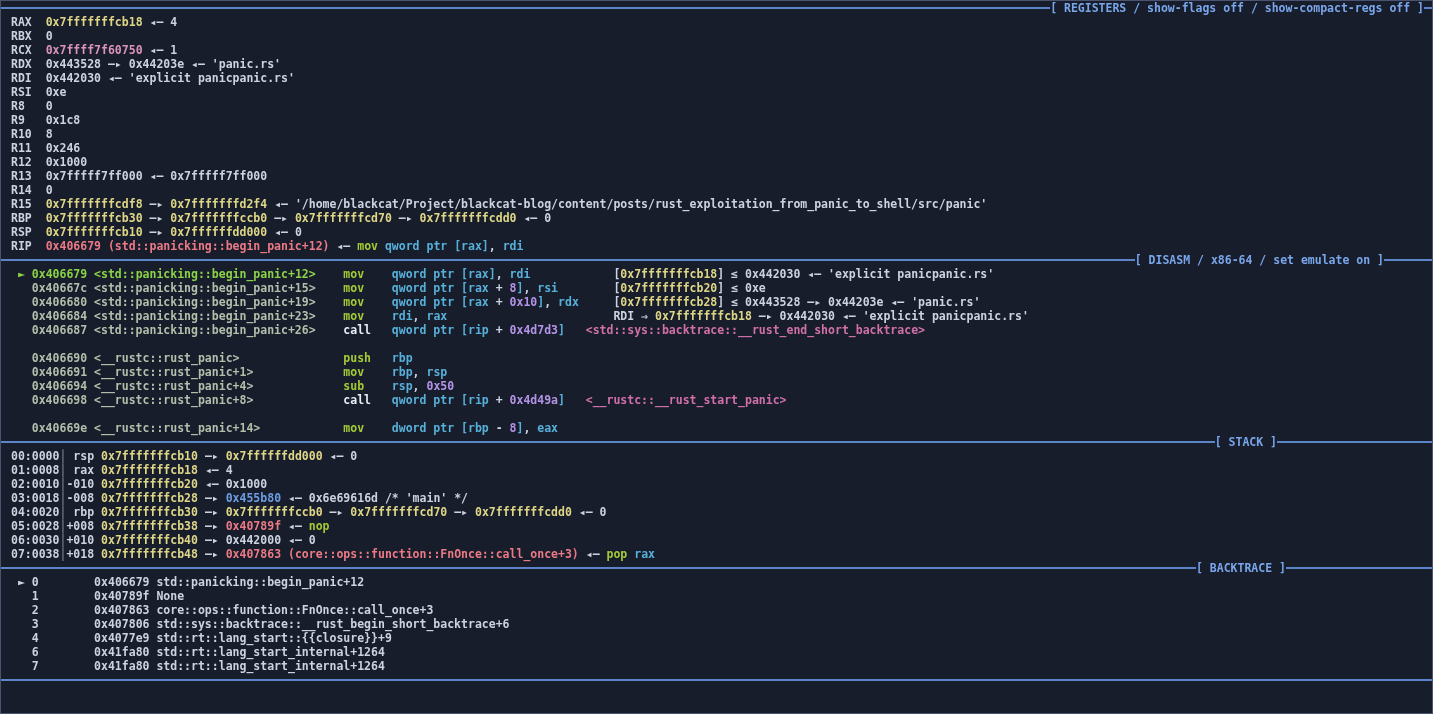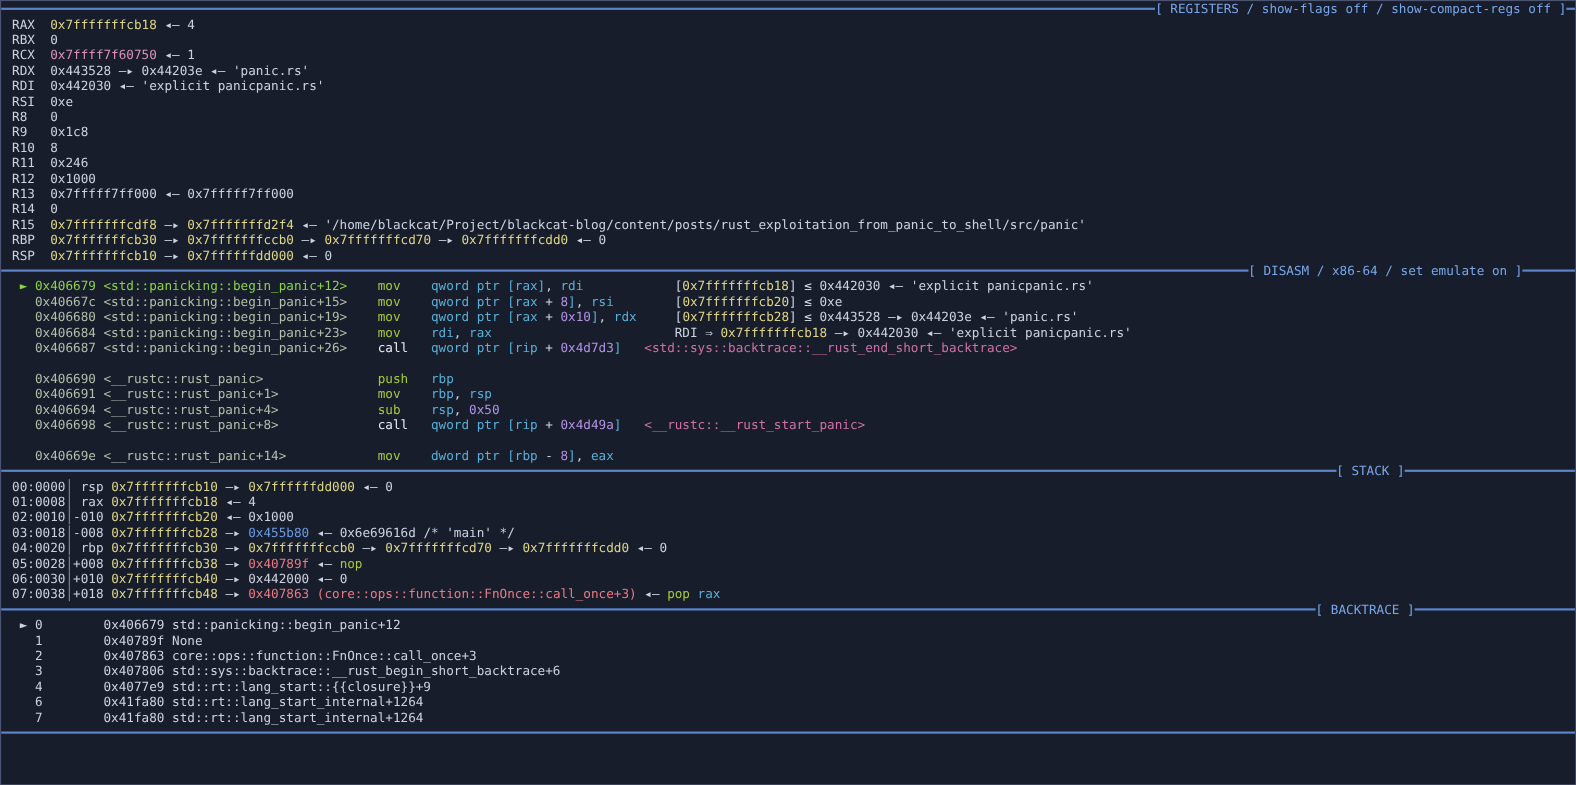--- a/index.html
+++ b/index.html
@@ -5,21 +5,21 @@
   html,body{margin:0;padding:0;background:#06080d;}
   .screen{
     position:relative;
     width:1433px;height:714px;
     box-sizing:border-box;
     background:#181d2b;
     border:1px solid #4a5470;
     overflow:hidden;
     font-family:"DejaVu Sans Mono","Liberation Mono",monospace;
     font-size:11.5px;
-    font-weight:normal;
+    font-weight:bold;
     color:#ccd3e0;
   }
   .line{
     height:14px;line-height:14px;
     white-space:pre;
     padding-left:10px;
   }
   .hdr{
     display:flex;align-items:center;
     height:14px;
@@ -67,20 +67,21 @@
       <div class="line"><span class="c-plain">R8   </span><span class="c-plain">0</span></div>
       <div class="line"><span class="c-plain">R9   </span><span class="c-plain">0x1c8</span></div>
       <div class="line"><span class="c-plain">R10  </span><span class="c-plain">8</span></div>
       <div class="line"><span class="c-plain">R11  </span><span class="c-plain">0x246</span></div>
       <div class="line"><span class="c-plain">R12  </span><span class="c-plain">0x1000</span></div>
       <div class="line"><span class="c-plain">R13  </span><span class="c-plain">0x7fffff7ff000 ◂— 0x7fffff7ff000</span></div>
       <div class="line"><span class="c-plain">R14  </span><span class="c-plain">0</span></div>
       <div class="line"><span class="c-plain">R15  </span><span class="c-stack">0x7fffffffcdf8</span><span class="c-plain"> —▸ </span><span class="c-stack">0x7fffffffd2f4</span><span class="c-plain"> ◂— '/home/blackcat/Project/blackcat-blog/content/posts/rust_exploitation_from_panic_to_shell/src/panic'</span></div>
       <div class="line"><span class="c-plain">RBP  </span><span class="c-stack">0x7fffffffcb30</span><span class="c-plain"> —▸ </span><span class="c-stack">0x7fffffffccb0</span><span class="c-plain"> —▸ </span><span class="c-stack">0x7fffffffcd70</span><span class="c-plain"> —▸ </span><span class="c-stack">0x7fffffffcdd0</span><span class="c-plain"> ◂— 0</span></div>
       <div class="line"><span class="c-plain">RSP  </span><span class="c-stack">0x7fffffffcb10</span><span class="c-plain"> —▸ </span><span class="c-stack">0x7ffffffdd000</span><span class="c-plain"> ◂— 0</span></div>
+      <div class="line"><span class="c-plain">RIP  </span><span class="c-code">0x406679 (std::panicking::begin_panic+12)</span><span class="c-plain"> ◂— </span><span class="c-mn">mov</span><span class="c-plain"> </span><span class="c-op">qword ptr [rax]</span><span class="c-plain">, </span><span class="c-op">rdi</span></div>
     </div>
 
   <div class="hdr">
     <div class="hline flex"></div>
     <span class="hlabel">[ DISASM / x86-64 / set emulate on ]</span>
     <div class="hline w48"></div>
   </div>
   <div>
       <div class="line"><span class="c-green"> ► </span><span class="c-green">0x406679 &lt;std::panicking::begin_panic+12&gt;    </span><span class="c-mn">mov    </span><span class="c-op">qword ptr [rax]</span><span class="c-plain">, </span><span class="c-op">rdi</span><span class="c-plain">            [</span><span class="c-stack">0x7fffffffcb18</span><span class="c-plain">] ≤ 0x442030 ◂— 'explicit panicpanic.rs'</span></div>
       <div class="line"><span class="c-sage">   0x40667c &lt;std::panicking::begin_panic+15&gt;    </span><span class="c-mn">mov    </span><span class="c-op">qword ptr [rax</span><span class="c-plain"> + </span><span class="c-imm">8</span><span class="c-op">]</span><span class="c-plain">, </span><span class="c-op">rsi</span><span class="c-plain">        [</span><span class="c-stack">0x7fffffffcb20</span><span class="c-plain">] ≤ 0xe</span></div>

